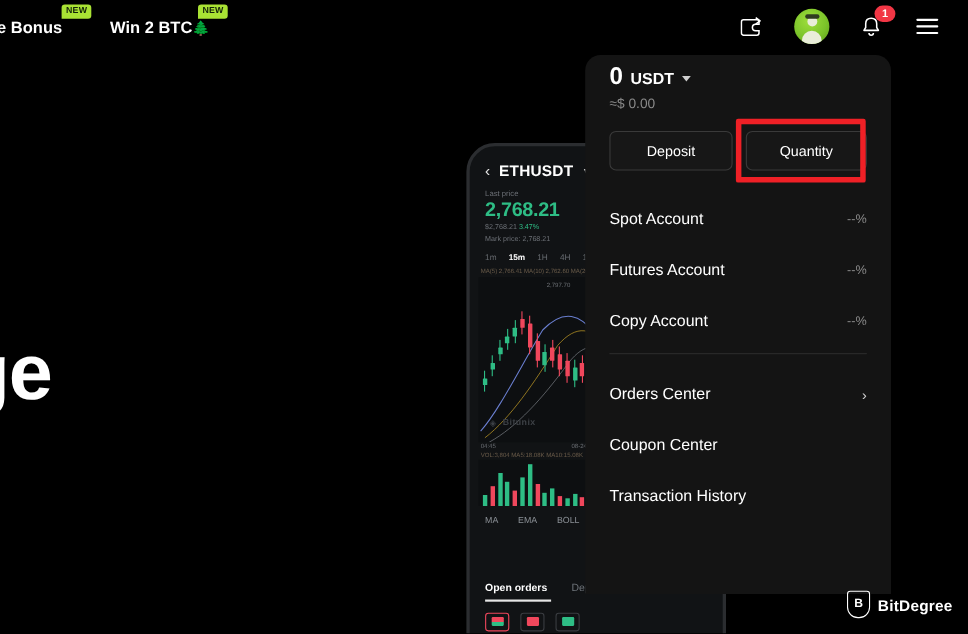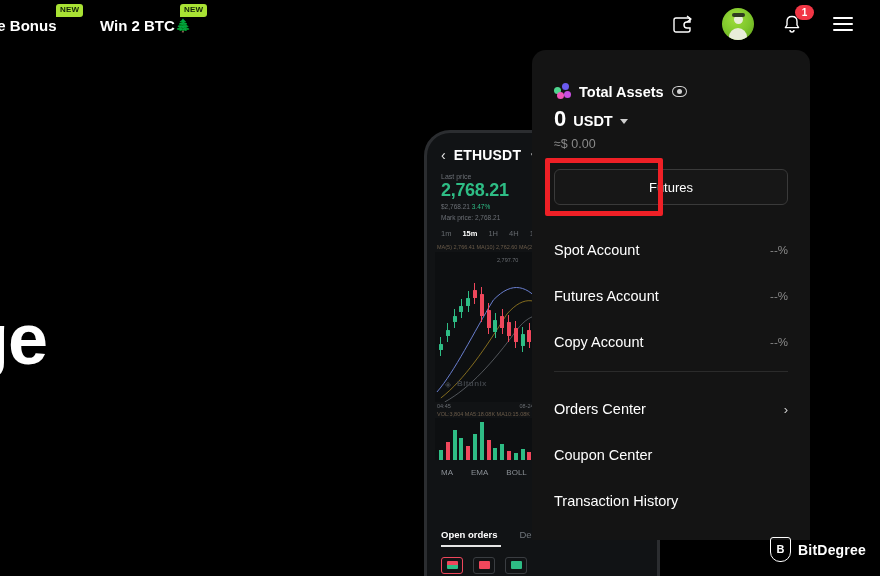--- a/index.html
+++ b/index.html
@@ -442,45 +442,33 @@
     </div>
 
     <div class="ph-actions">
       <div class="long">Open long</div>
       <div class="short">Open short</div>
     </div>
   </div>
 
   <div class="panel">
 
-    <div class="p-head">
-      <span class="dots">
-        <i class="d1"></i>
-        <i class="d2"></i>
-        <i class="d3"></i>
-        <i class="d4"></i>
-      </span>
-      <span class="p-title">Total Assets</span>
-      <span class="eye">
-        <i class="o"></i>
-        <i class="p"></i>
-      </span>
-    </div>
 
     <div class="p-amount">
       <span class="amt-num">0</span>
       <span class="amt-cur">USDT</span>
       <span class="amt-caret"></span>
     </div>
 
     <div class="p-approx">≈$ 0.00</div>
 
     <div class="p-btns">
+      <div class="pbtn">Deposit</div>
       <div class="hl-wrap">
-        <div class="pbtn">Futures</div>
+        <div class="pbtn">Quantity</div>
         <div class="hl-box"></div>
       </div>
     </div>
 
     <div class="acct-list">
       <div class="acct">
         <span class="acct-name">Spot Account</span>
         <span class="acct-val">--%</span>
       </div>
       <div class="acct">

